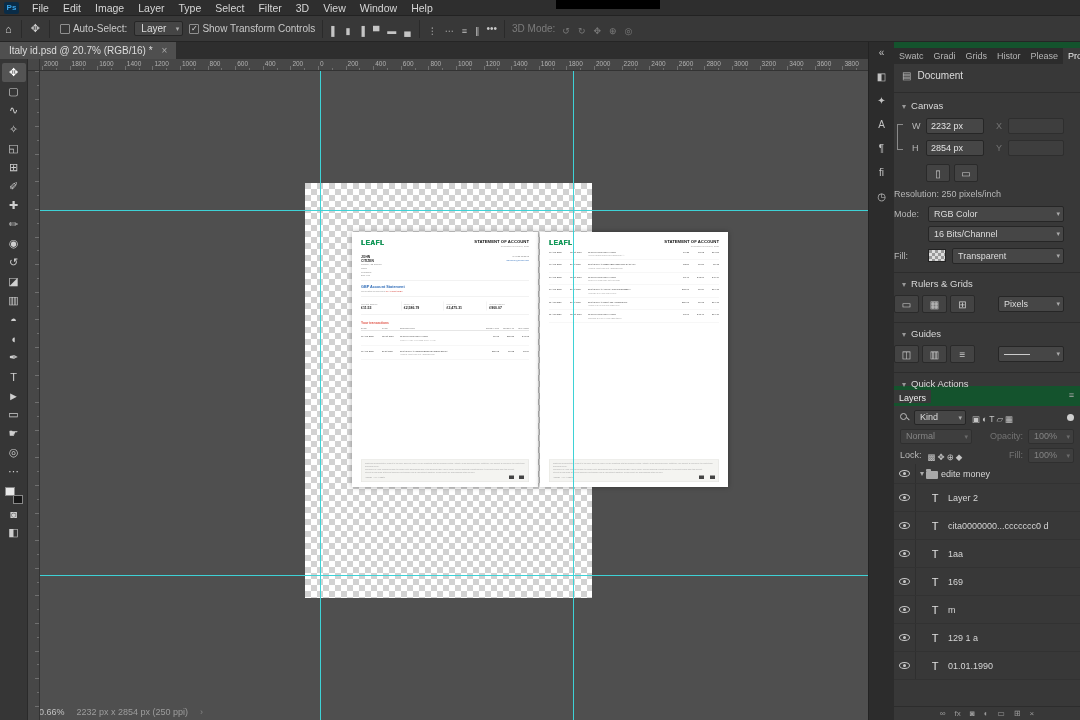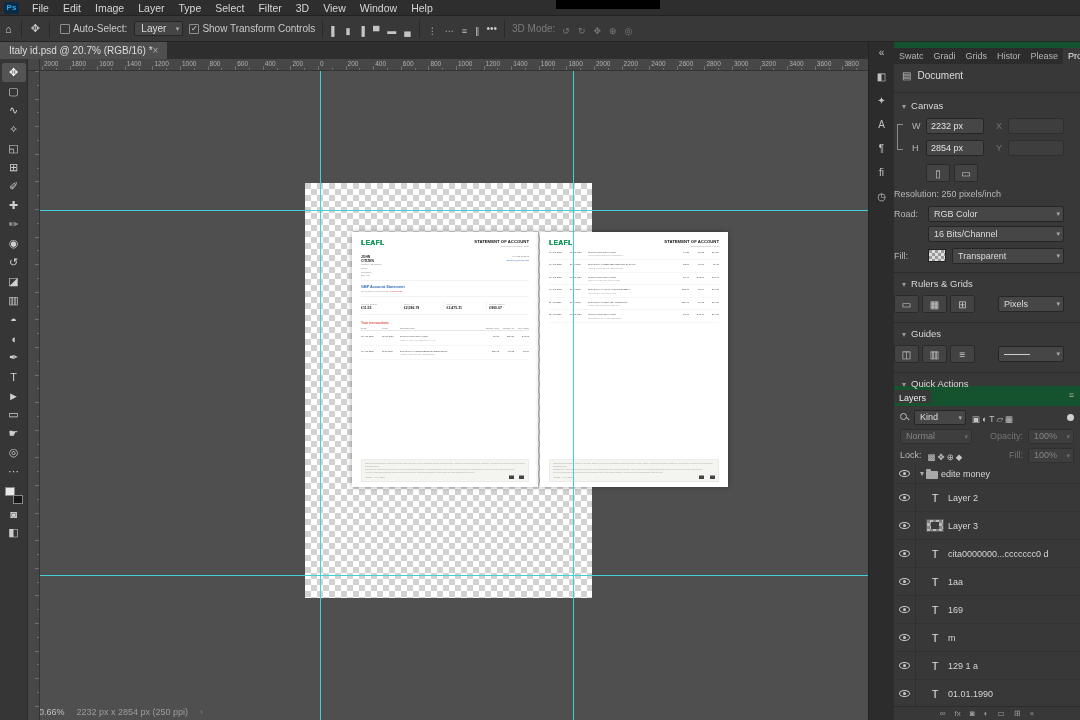--- a/index.html
+++ b/index.html
@@ -19,21 +19,21 @@
   .opt-icon{font-size:11px;color:#c9c9c9;padding:0 5px;white-space:nowrap}
   .opt-sep{width:1px;height:18px;background:#2a2a2a;margin:0 4px;flex:none}
   .opt-label{font-size:10px;color:#c9c9c9;margin:0 3px;white-space:nowrap}
   .opt-check{width:10px;height:10px;border:1px solid #909090;border-radius:1px;margin-left:6px;display:inline-flex;align-items:center;justify-content:center;font-size:8px;color:#ddd;flex:none}
   .opt-select{background:#454545;border:1px solid #262626;border-radius:2px;font-size:10px;color:#ddd;padding:1px 16px 1px 6px;position:relative;margin-left:4px;white-space:nowrap}
   .opt-select::after,.psel::after{content:"▾";position:absolute;right:3px;top:50%;transform:translateY(-50%);font-size:7px;color:#aaa}
   .align-icon{font-size:9px;color:#c5c5c5;padding:0 4px}
 
   
   #tabbar{position:absolute;left:0;top:42px;width:868px;height:17px;background:#2e2e2e;display:flex;z-index:38}
-  #doc-tab{background:#4f4f4f;color:#ddd;font-size:10px;display:flex;align-items:center;padding:0 9px;gap:0;white-space:nowrap}
+  #doc-tab{background:#4f4f4f;color:#ddd;font-size:10px;display:flex;align-items:center;padding:0 9px;gap:9px;white-space:nowrap}
   #tab-close{color:#a8a8a8}
 
   
   #toolbar{position:absolute;left:0;top:59px;width:28px;height:661px;background:#363636;border-right:1px solid #2a2a2a;display:flex;flex-direction:column;align-items:center;padding-top:4px;z-index:37}
   .tool{width:24px;height:19px;display:flex;align-items:center;justify-content:center;font-size:11px;color:#cfcfcf;flex:none}
   .tool.active{background:#545454;border-radius:2px;color:#fff}
   .swatches{position:relative;width:18px;height:17px;margin-top:6px;flex:none}
   .sw-fg{position:absolute;left:0;top:0;width:10px;height:9px;background:#e8e8e8;border:1px solid #888;z-index:2}
   .sw-bg{position:absolute;right:0;bottom:0;width:10px;height:9px;background:#181818;border:1px solid #888}
 
@@ -598,21 +598,21 @@
     <span class="plabel" style="top:76px;left:18px">H</span>
     <span class="pinput" style="top:76px;left:32px;width:58px">2854 px</span>
     <span class="plabel dim" style="top:76px;left:102px">Y</span>
     <span class="pinput dis" style="top:76px;left:114px;width:56px"></span>
 
     <span class="pbtn" style="top:100px;left:32px;width:24px">▯</span>
     <span class="pbtn" style="top:100px;left:60px;width:24px">▭</span>
 
     <span class="plabel" style="top:122px;left:0">Resolution: 250 pixels/inch</span>
 
-    <span class="plabel" style="top:142px;left:0">Road:</span>
+    <span class="plabel" style="top:142px;left:0">Mode:</span>
     <span class="psel" style="top:142px;left:34px;width:136px">RGB Color</span>
     <span class="psel" style="top:162px;left:34px;width:136px">16 Bits/Channel</span>
 
     <span class="plabel" style="top:184px;left:0">Fill:</span>
     <span class="fillsw" style="top:185px;left:34px"></span>
     <span class="psel" style="top:184px;left:58px;width:112px">Transparent</span>
 
     <div class="pdivider" style="top:208px"></div>
     <div class="psec" style="top:214px">
       <span class="chev">▾</span><span>Rulers &amp; Grids</span>
@@ -664,27 +664,20 @@
           <span class="lchev">▾</span>
           <span class="folder"></span>
           <span class="lname">edite money</span>
         </div>
         <div class="layer-row">
           <span class="eye-cell">
             <span class="eye"></span>
           </span>
           <span class="thumb-T">T</span>
           <span class="lname">Layer 2</span>
-        </div>
-        <div class="layer-row">
-          <span class="eye-cell">
-            <span class="eye"></span>
-          </span>
-          <span class="thumb-img"></span>
-          <span class="lname">Layer 3</span>
         </div>
         <div class="layer-row">
           <span class="eye-cell">
             <span class="eye"></span>
           </span>
           <span class="thumb-T">T</span>
           <span class="lname">cita0000000...ccccccc0 d</span>
         </div>
         <div class="layer-row">
           <span class="eye-cell">

